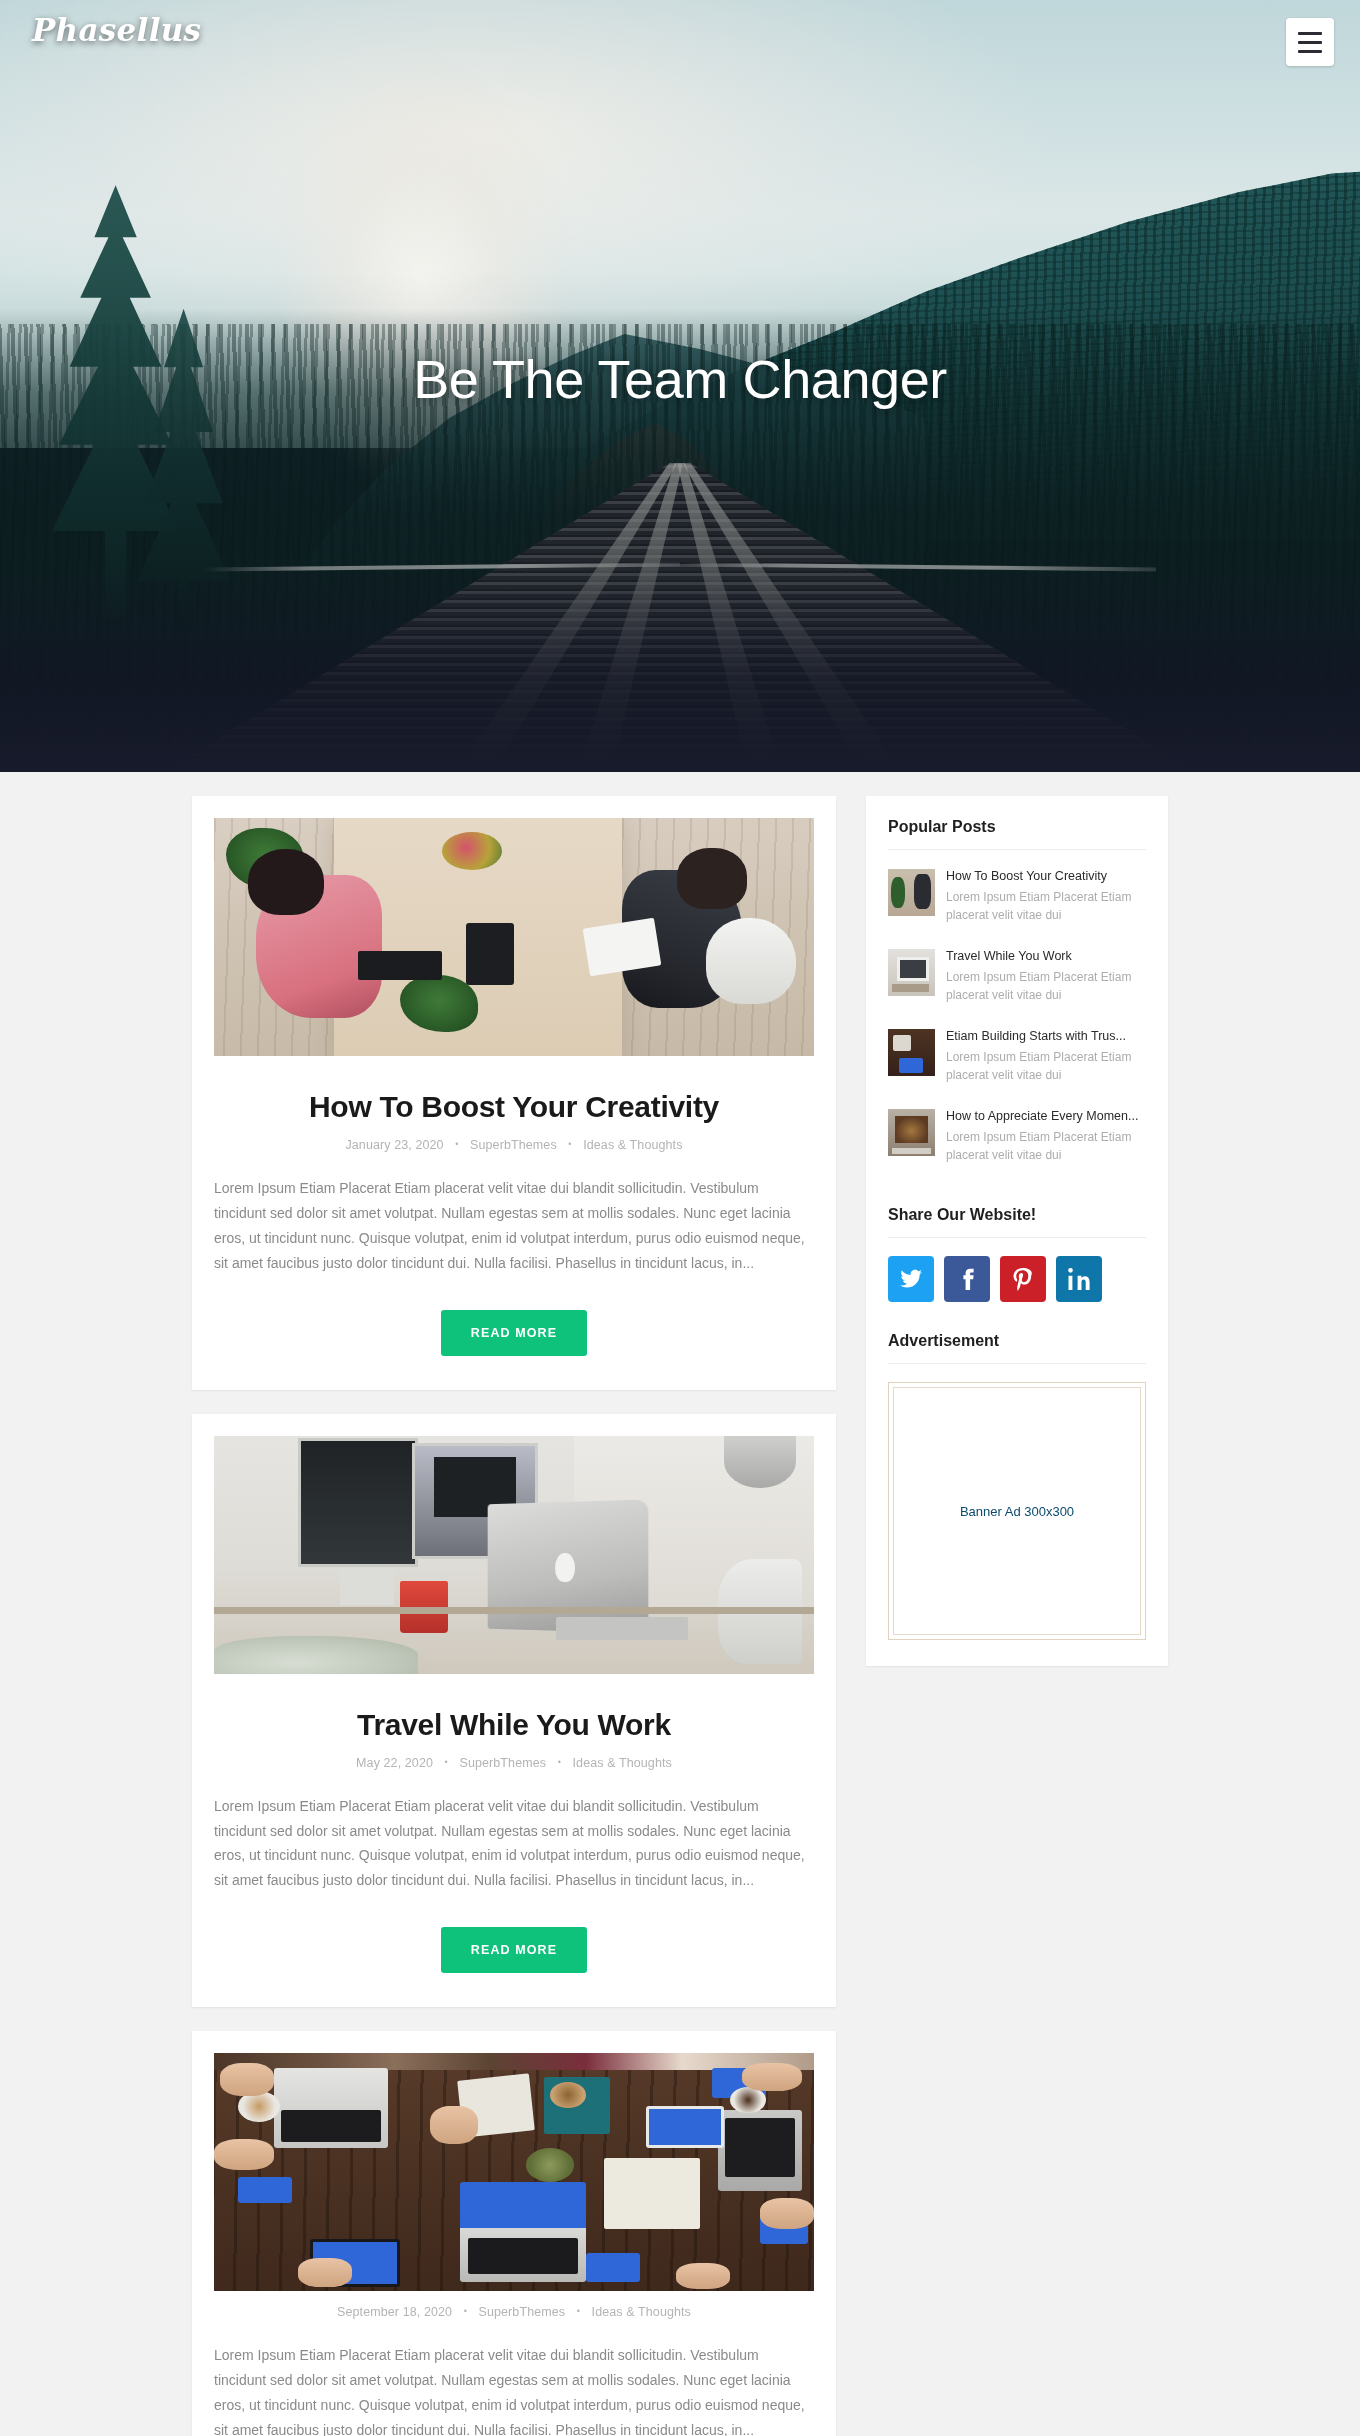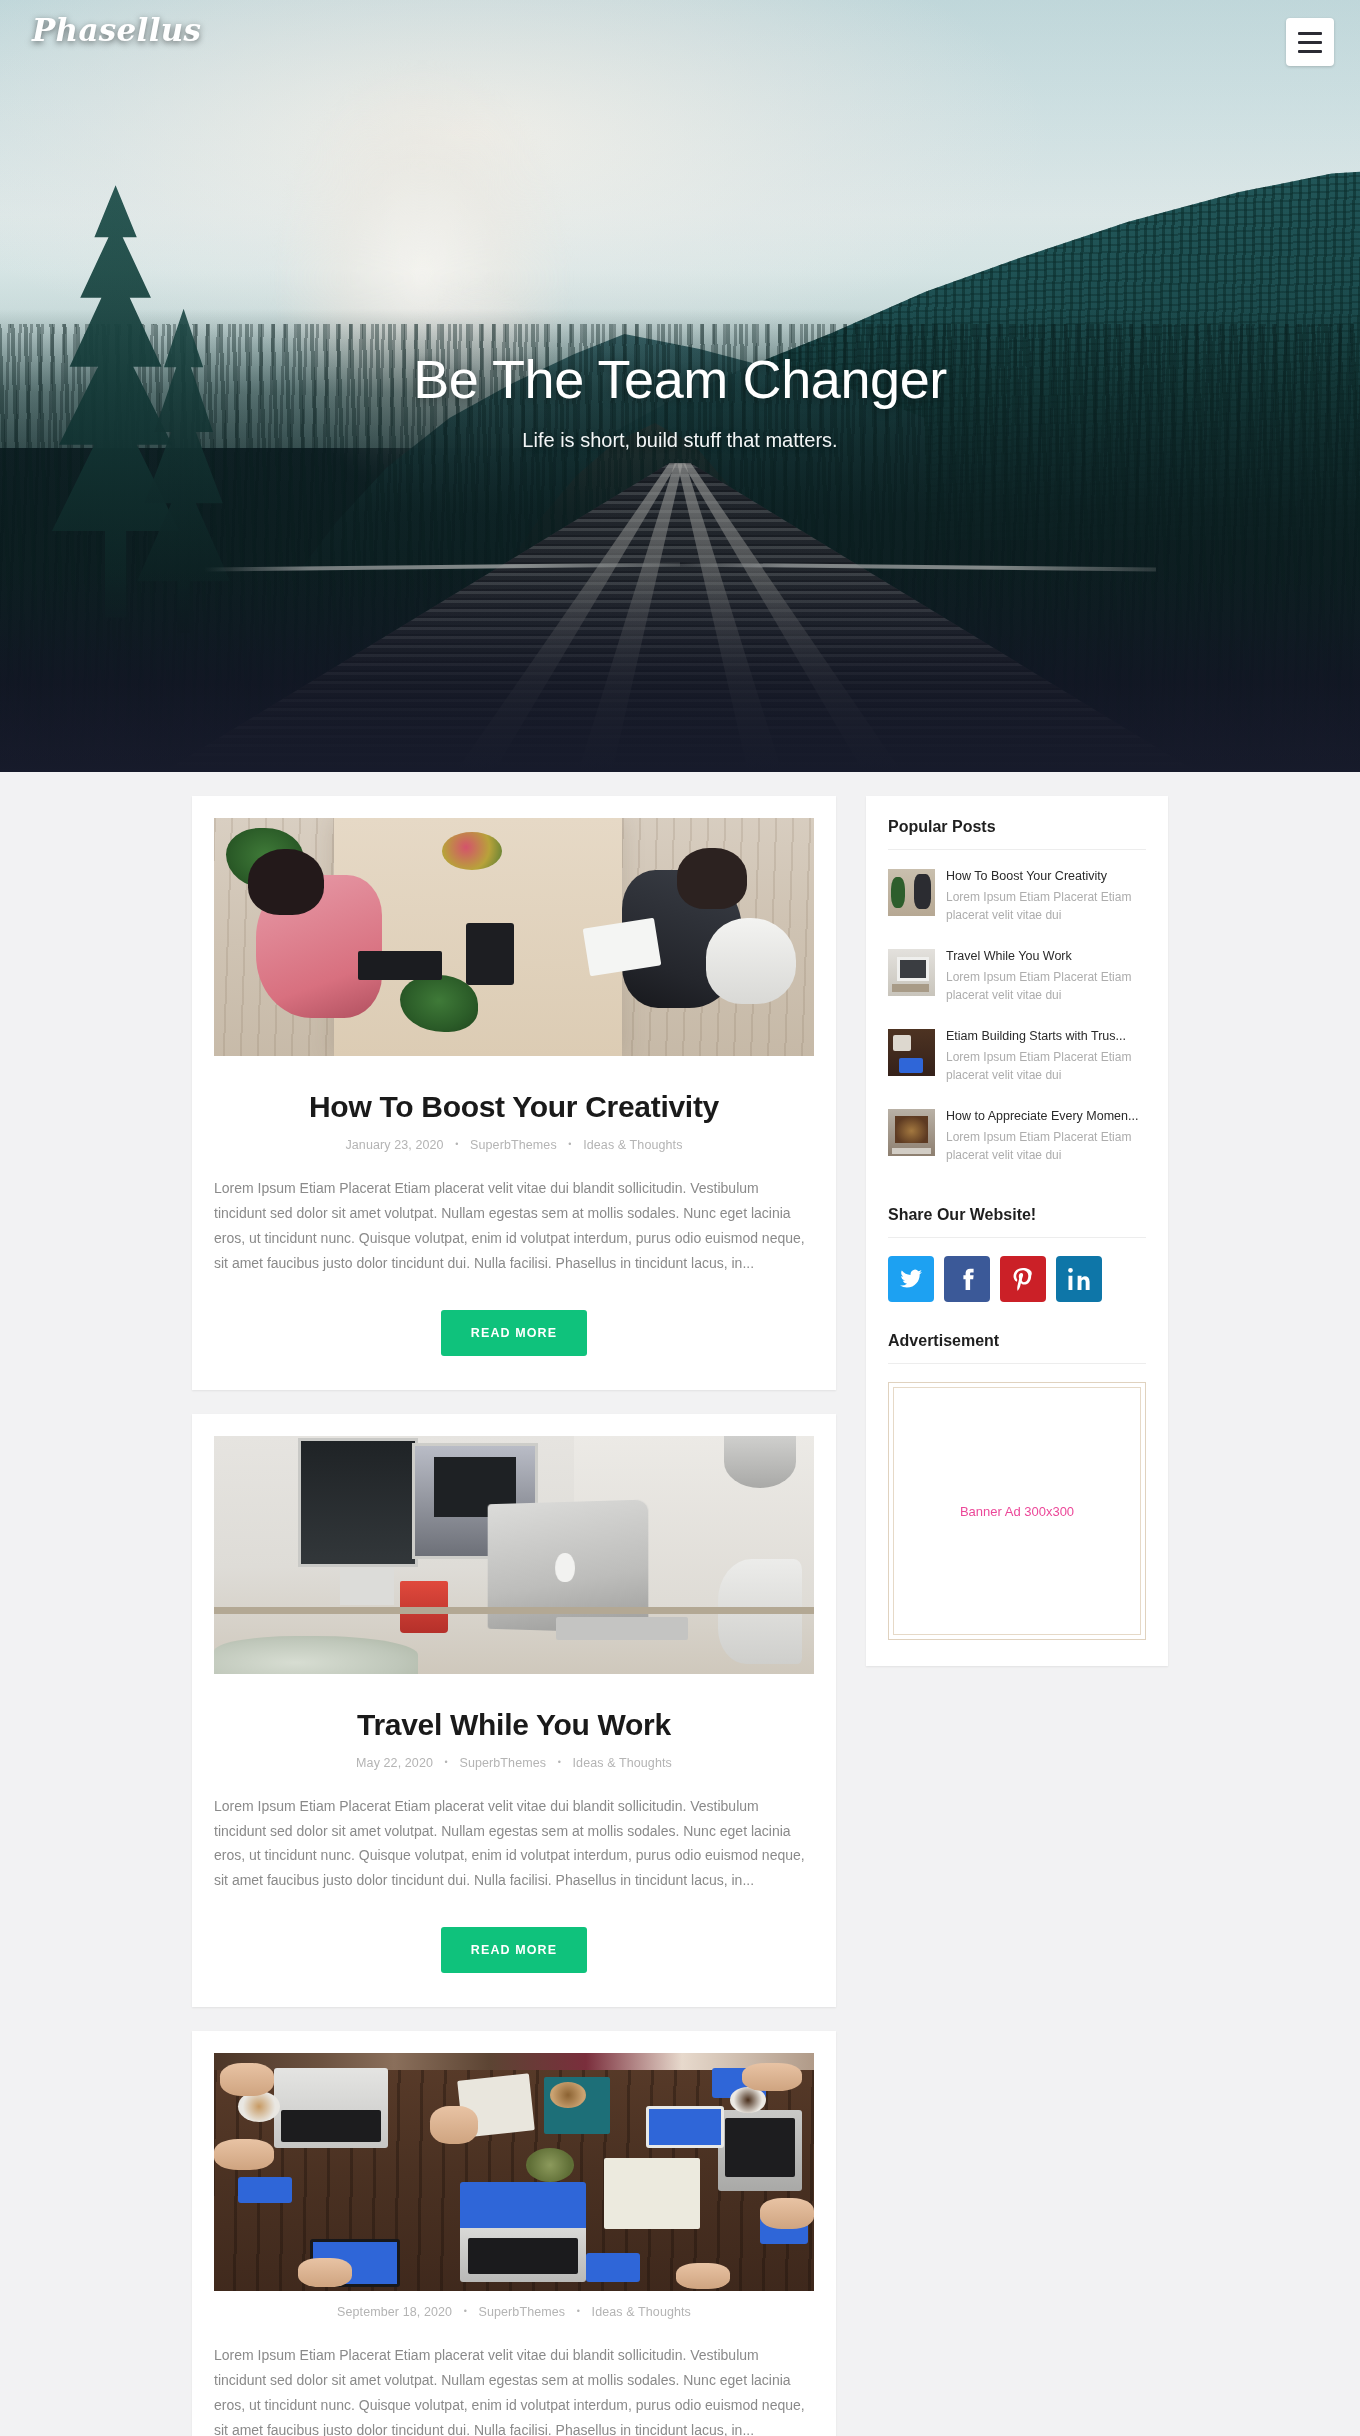--- a/index.html
+++ b/index.html
@@ -329,21 +329,21 @@
 
   .ad-box {
     margin-top: 18px; width: 258px; height: 258px;
     border: 1px solid #e0d2bf; padding: 4px;
     display: flex; align-items: center; justify-content: center;
     background: #fff;
   }
   .ad-inner {
     width: 100%; height: 100%; border: 1px solid #e6d9c7;
     display: flex; align-items: center; justify-content: center;
-    font-size: 13px; color: #ec4899;
+    font-size: 13px; color: #0c4a6e;
   }
 </style>
 </head>
 <body>
 
 <div class="hero">
   <div class="hero-photo">
     <div class="sky"></div>
     <div class="smoke"></div>
     <div class="smoke2"></div>
@@ -372,21 +372,20 @@
   <div class="logo">Phasellus</div>
 
   <div class="menu-btn">
     <i></i>
     <i></i>
     <i></i>
   </div>
 
   <div class="hero-text">
     <div class="hero-title">Be The Team Changer</div>
-    <div class="hero-sub">Life is short, build stuff that matters.</div>
   </div>
 </div>
 
 <div class="page">
 
   <div class="content">
 
     <div class="card">
       <div class="thumb t1">
         <div class="desk"></div>

